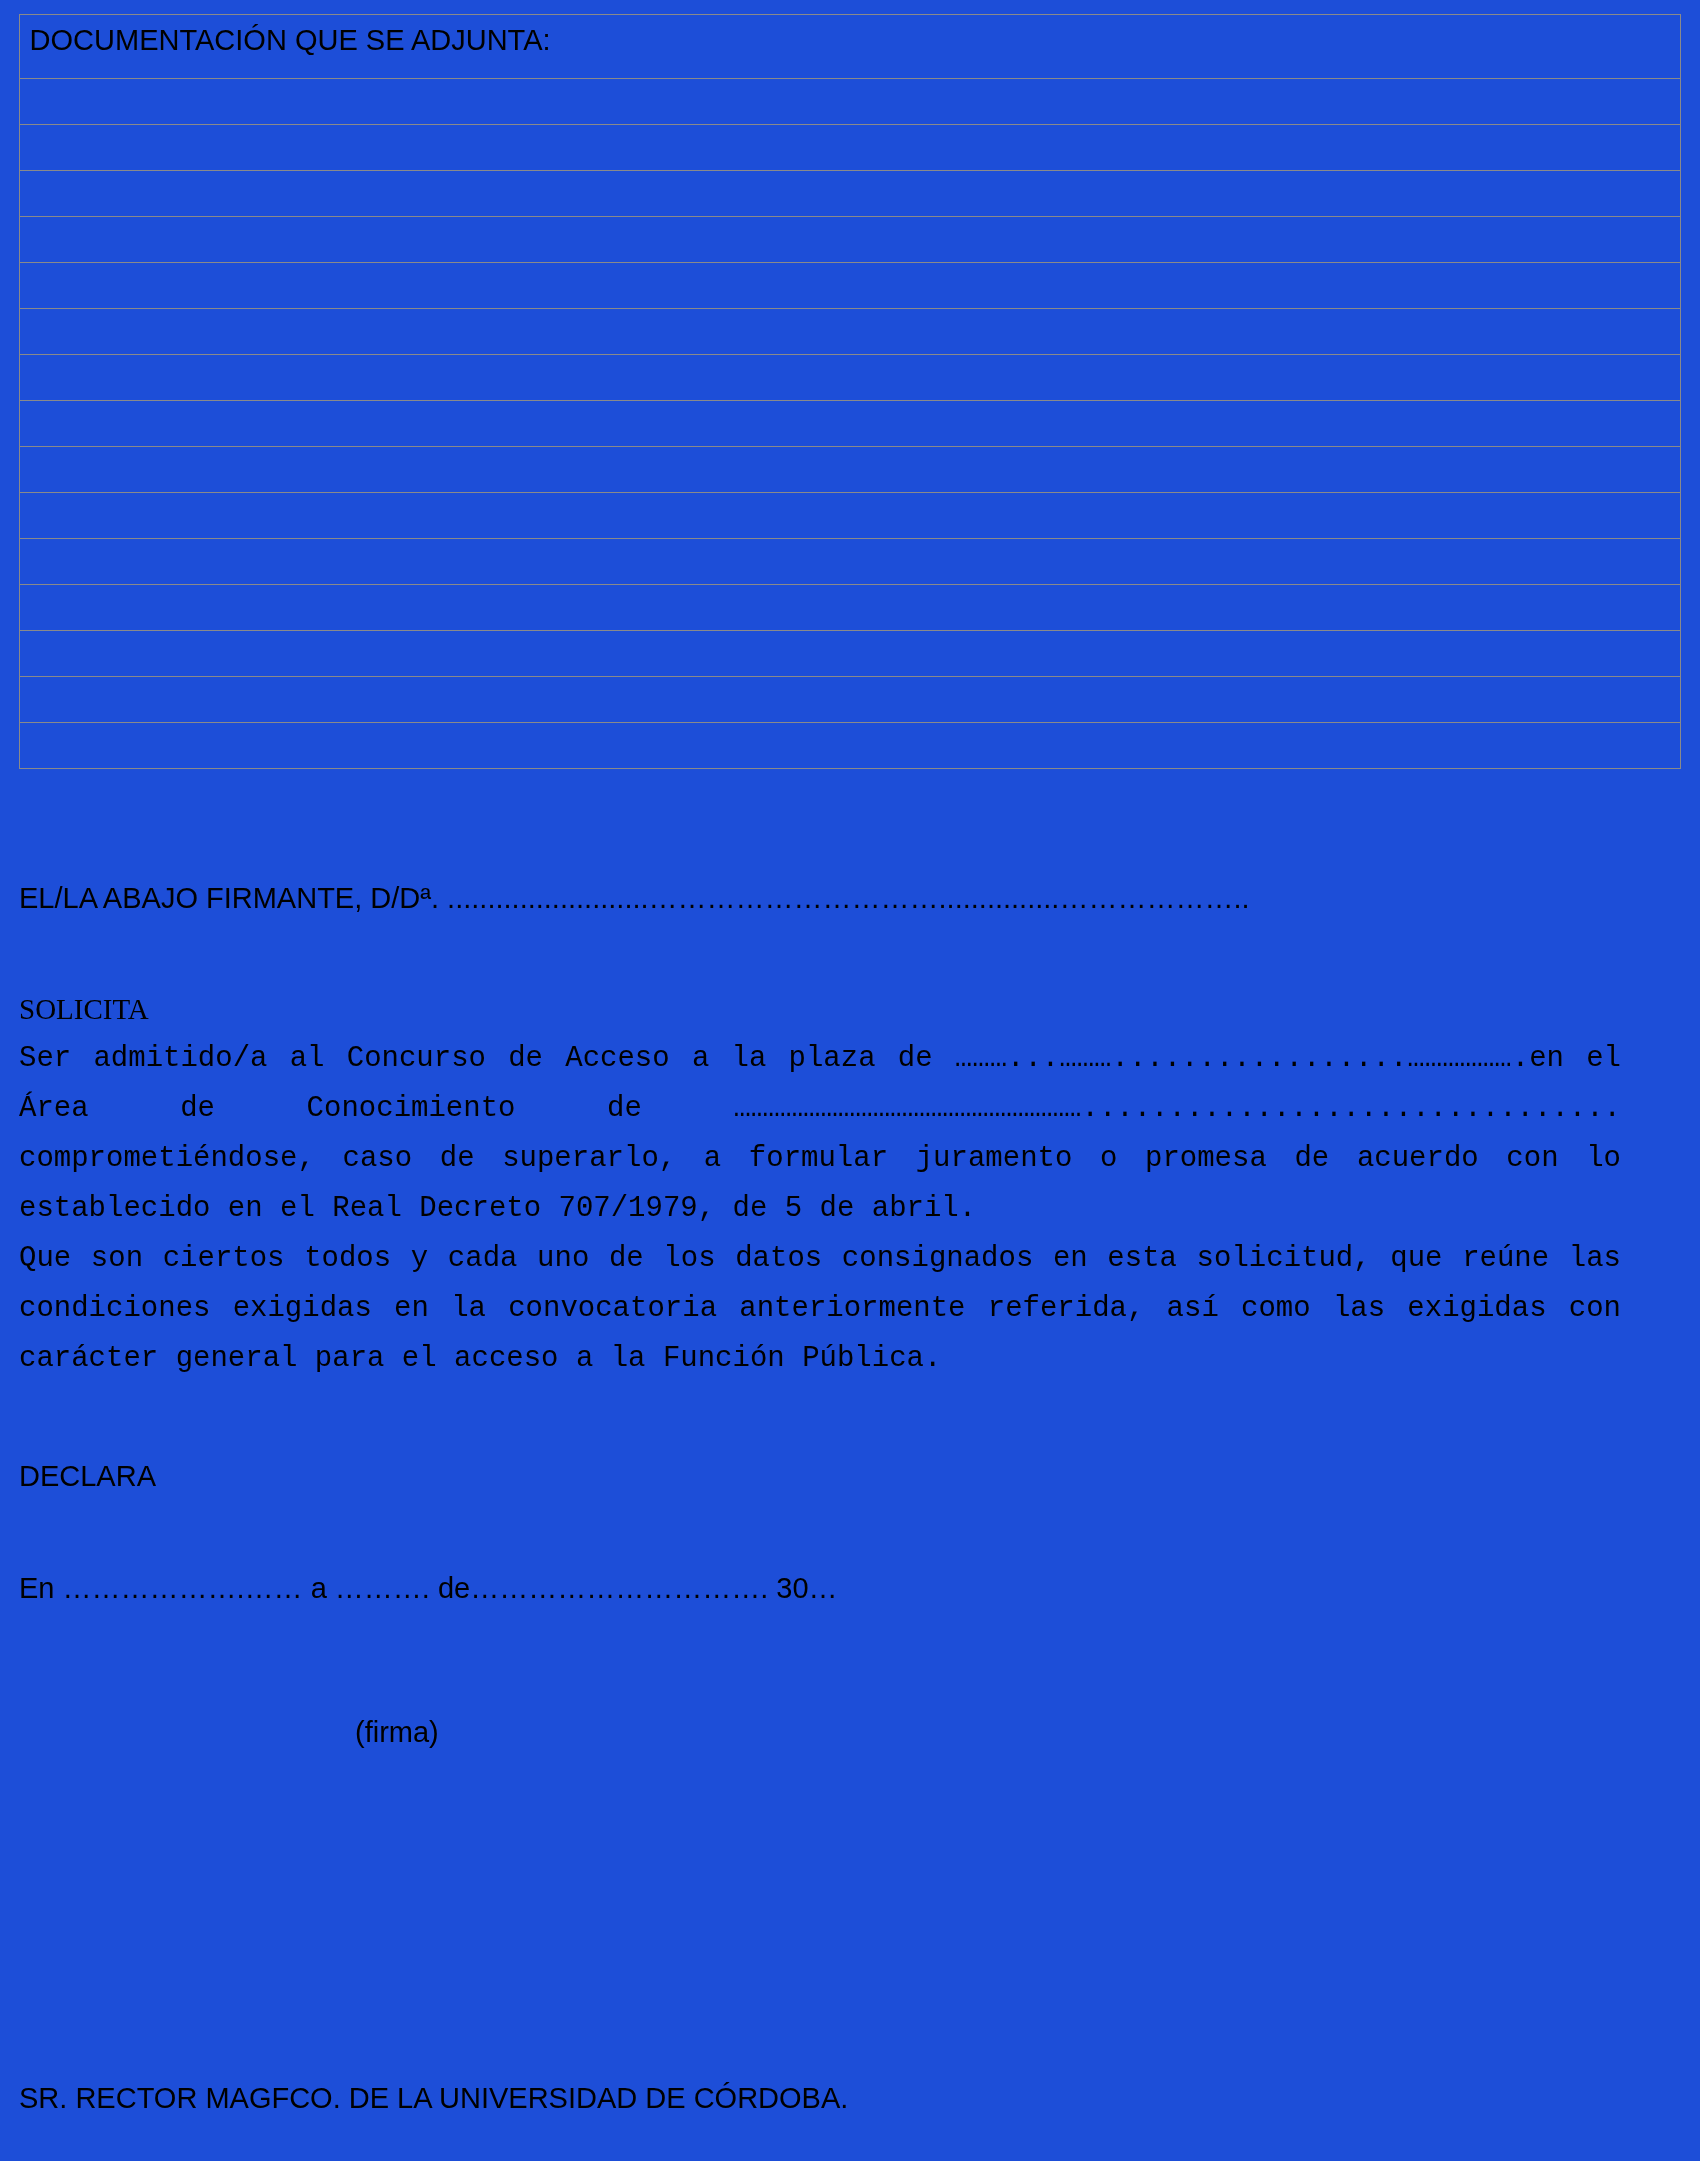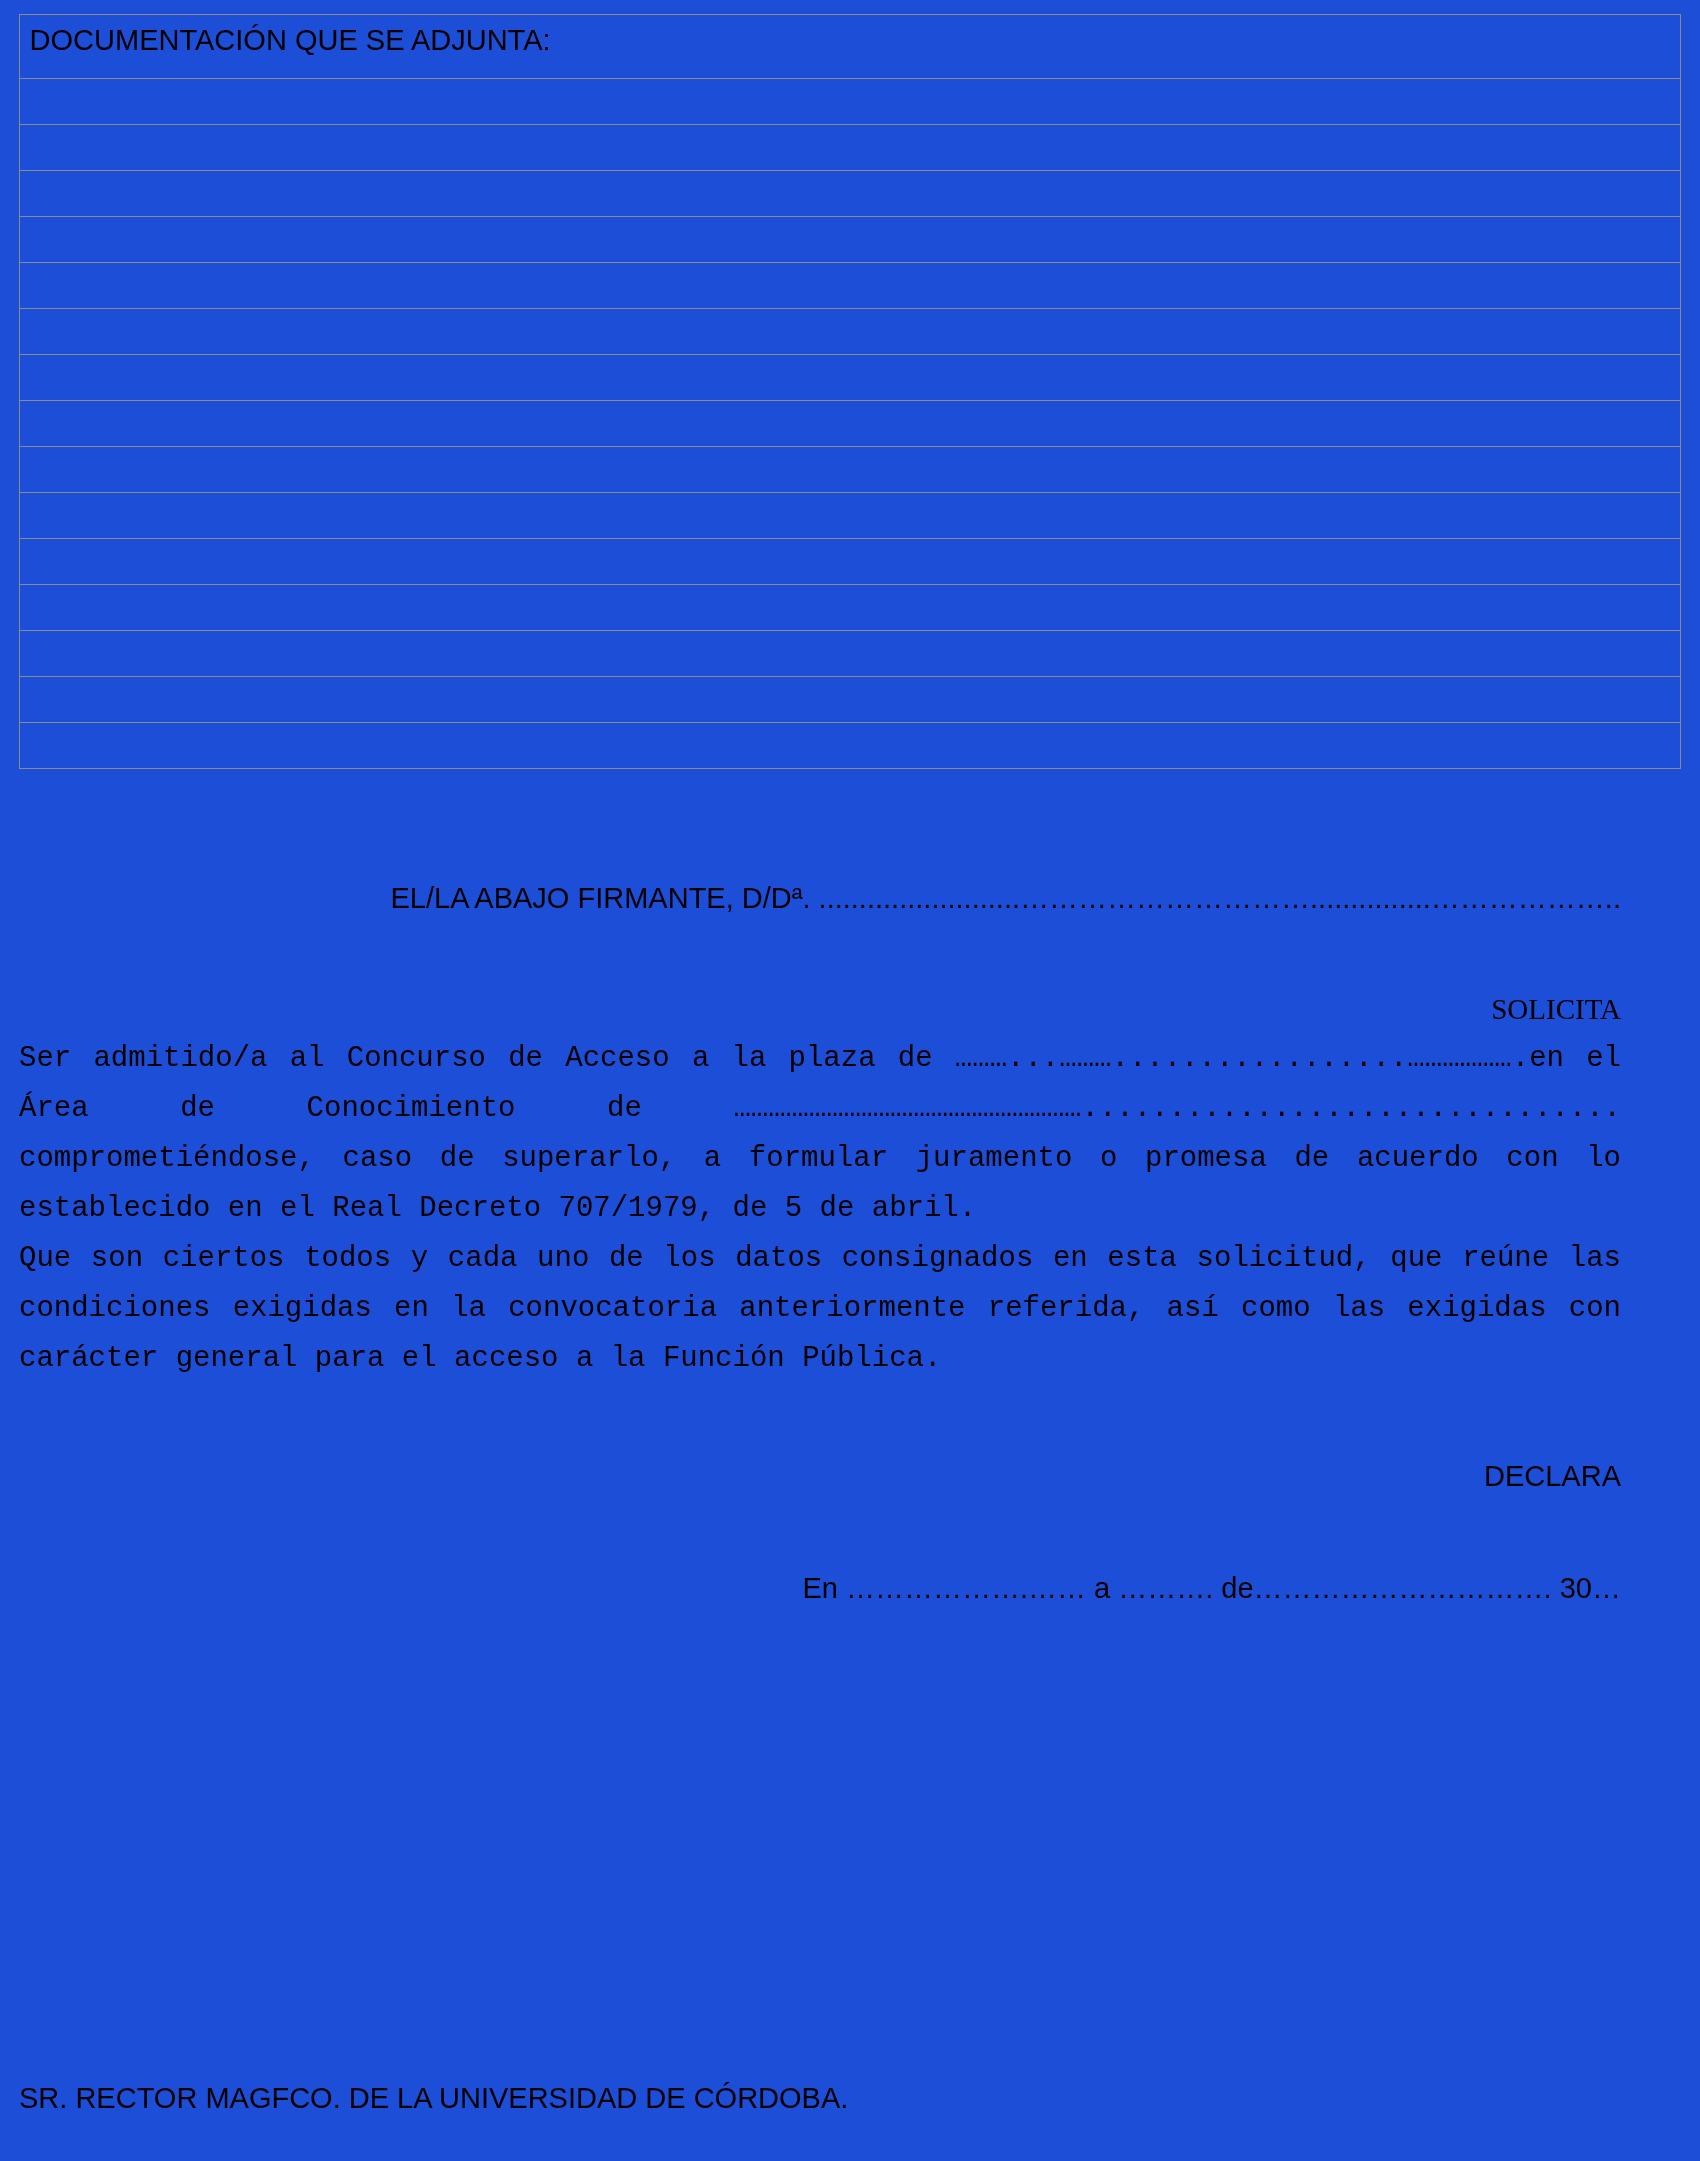--- a/index.html
+++ b/index.html
@@ -33,21 +33,20 @@
     padding: 0 0 11.2px 9.6px;
     font-size: 29px;
   }
   table.attach-table td.empty-cell {
     height: 46px;
   }
   .textblock {
     width: 1602px;
     font-size: 29px;
     line-height: 50px;
-    text-align: right;
   }
   p.signer-line { margin-top: 104px; }
   p.heading-solicita { margin-top: 61px; font-family: Liberation Serif, serif; }
   p.heading-declara { margin-top: 67px; }
   p.justify { text-align: justify; font-family: Liberation Mono, monospace; }
   p.date-line { margin-top: 62px; }
   p.firma { margin-top: 94px; padding-left: 336px; }
   p.footer-line {
     position: absolute;
     left: 19px;
@@ -121,17 +120,18 @@
   <p class="textblock heading-solicita">SOLICITA</p>
 
   <p class="textblock justify">Ser admitido/a al Concurso de Acceso a la plaza de ………...……….................……………….en el Área de Conocimiento de ……………………………………………………...............................  comprometiéndose,  caso de superarlo, a formular juramento o promesa de acuerdo con lo establecido en el Real Decreto 707/1979, de 5 de abril.</p>
 
   <p class="textblock justify">Que son ciertos todos y cada uno de los datos consignados en esta solicitud, que reúne las condiciones exigidas  en  la  convocatoria  anteriormente  referida,  así  como  las  exigidas  con  carácter  general  para  el acceso a la Función Pública.</p>
 
   <p class="textblock heading-declara">DECLARA</p>
 
   <p class="textblock date-line">En ……………….…… a ………. de…………………………. 30…</p>
 
+  <p class="textblock firma">(firma)</p>
 
   <p class="footer-line">SR. RECTOR MAGFCO. DE LA UNIVERSIDAD DE CÓRDOBA.</p>
 
 </div>
 
 
 </body></html>

